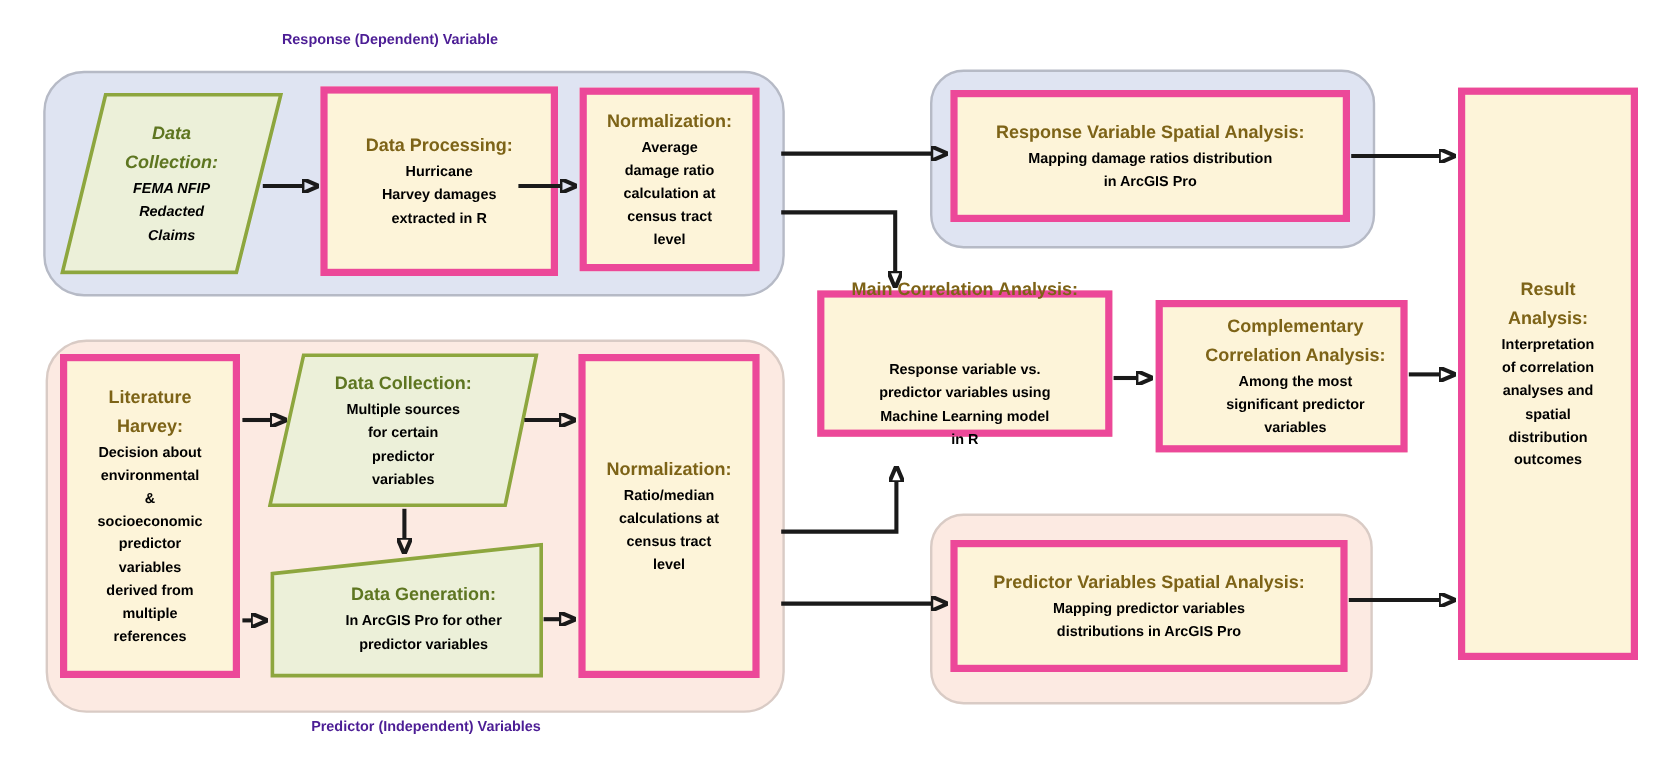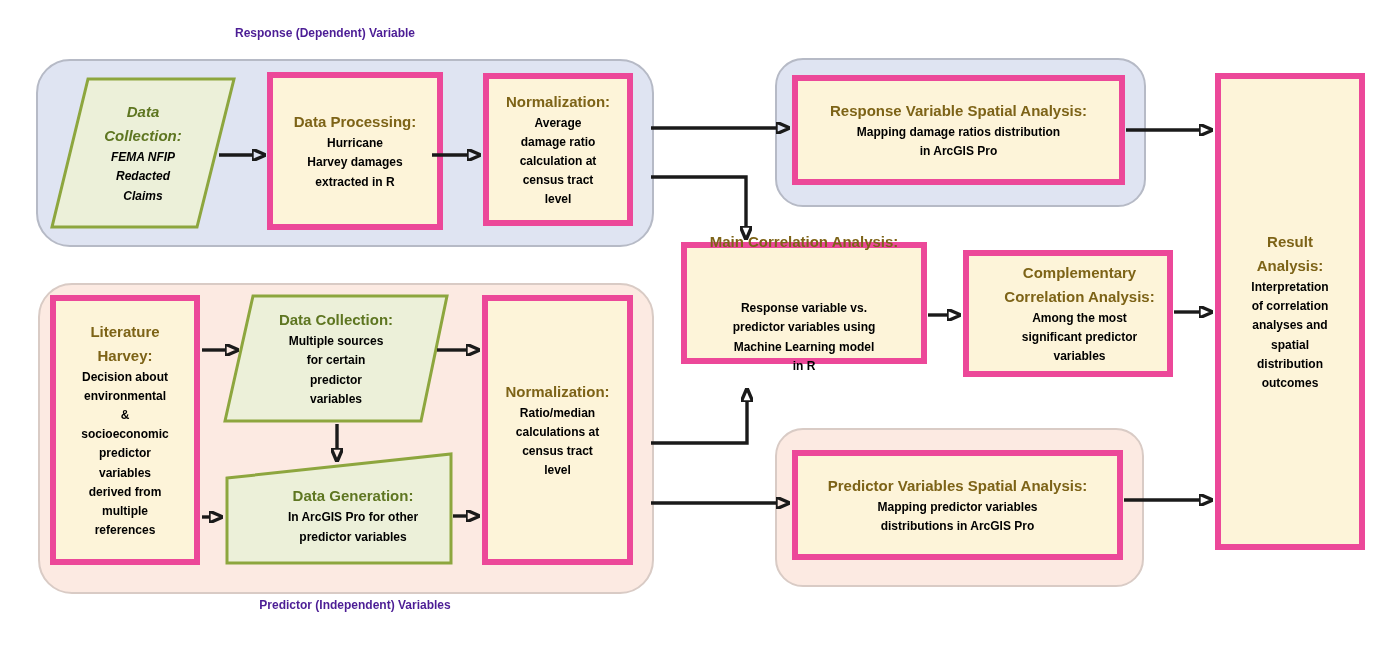--- a/index.html
+++ b/index.html
@@ -51,21 +51,21 @@
     </svg>
     <div class="txt">
       <span class="t green">Data
 Collection:</span>
       <span class="b">FEMA NFIP
 Redacted
 Claims</span>
     </div>
   </div>
 
-  <div class="box" style="left:267px;top:72px;width:176px;height:158px;">
+  <div class="box" style="left:267px;top:72px;width:198px;height:158px;">
     <span class="t">Data Processing:</span>
     <span class="b">Hurricane
 Harvey damages
 extracted in R</span>
   </div>
 
   <div class="box" style="left:483px;top:73px;width:150px;height:153px;">
     <span class="t">Normalization:</span>
     <span class="b">Average
 damage ratio

